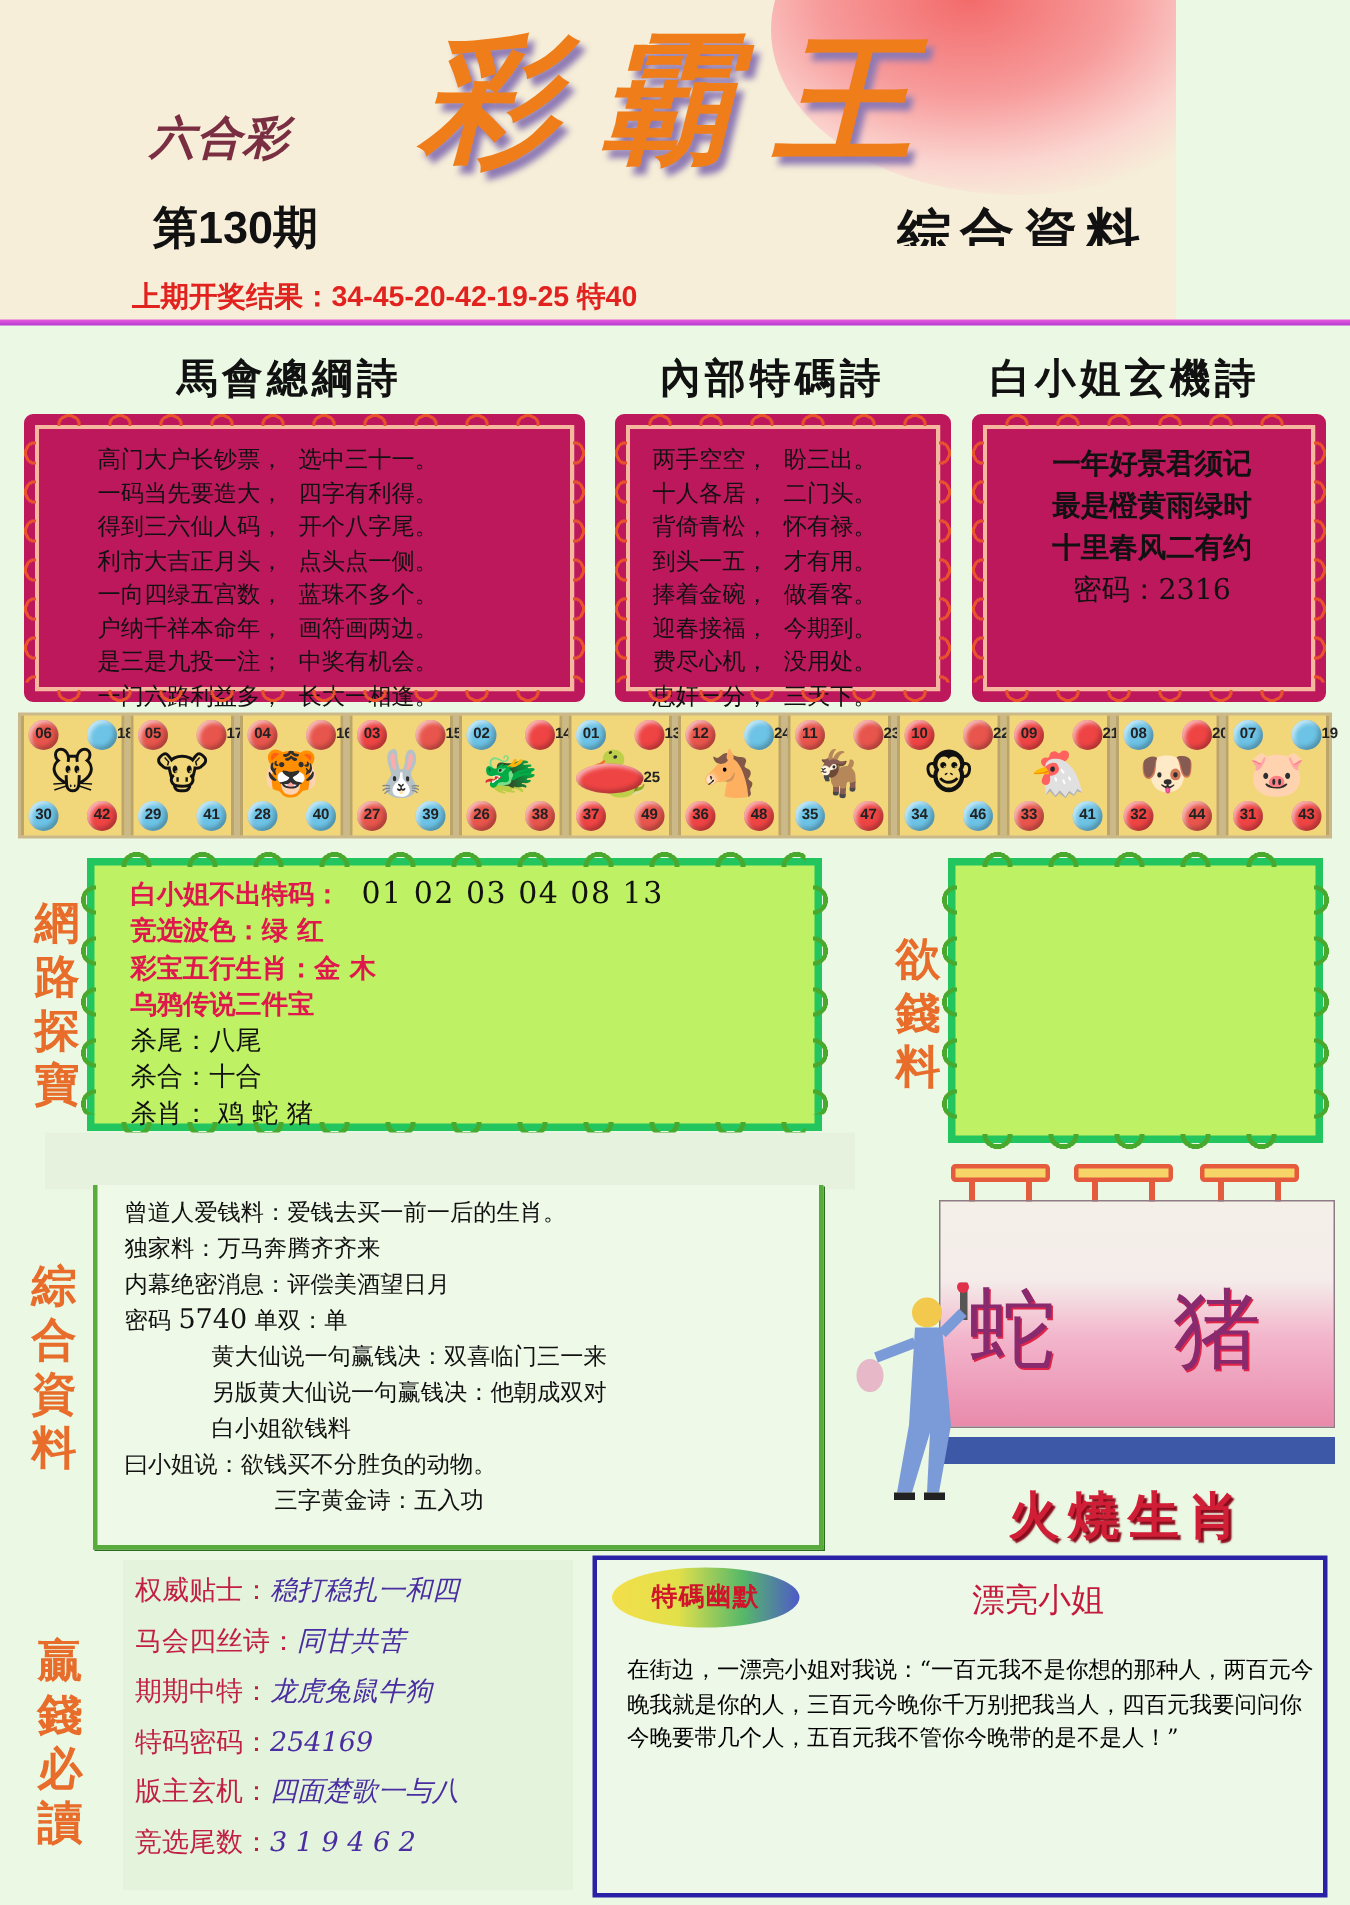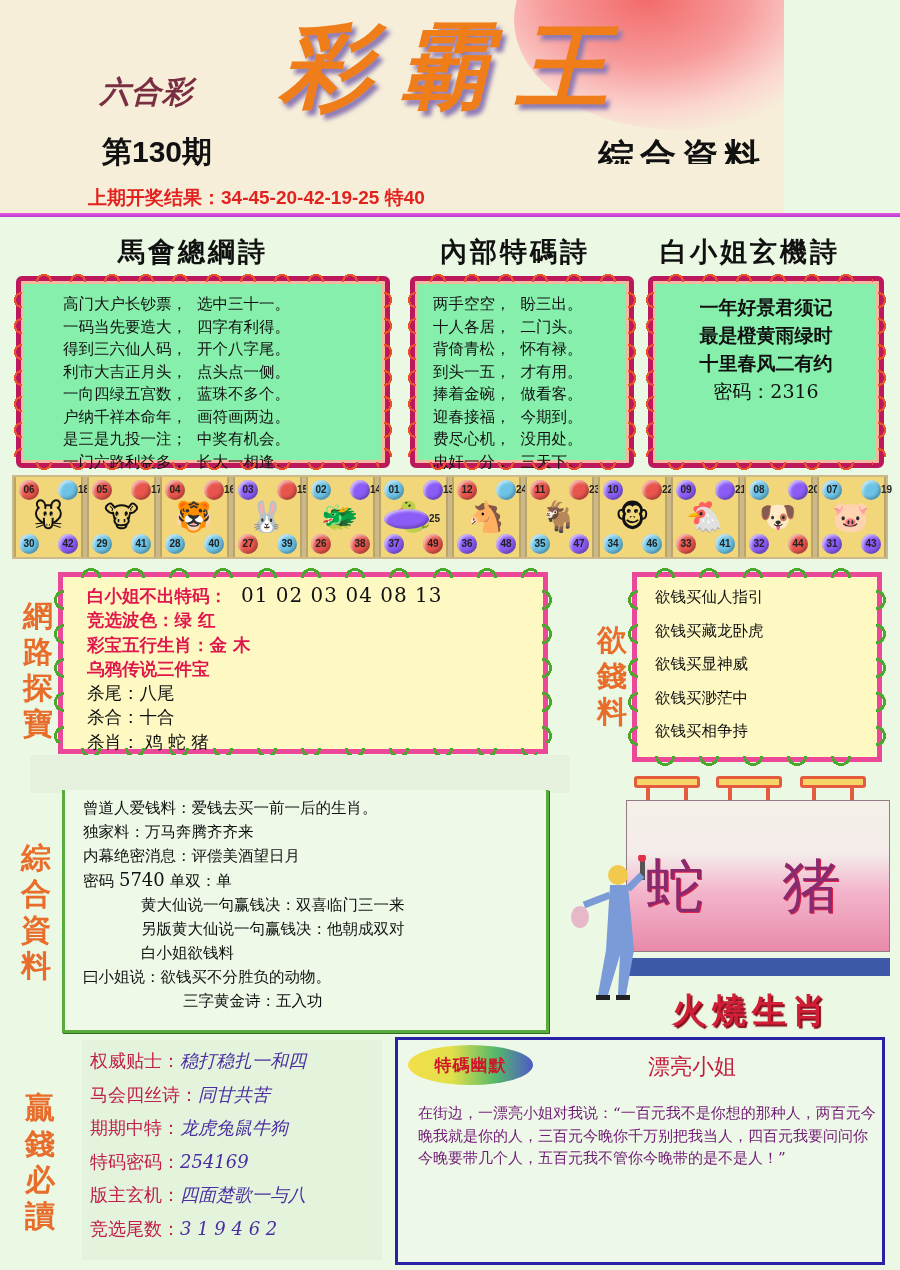--- a/index.html
+++ b/index.html
@@ -52,41 +52,41 @@
   }
 
   
   .poem-title {
     font-family: "DejaVu Serif", serif; font-weight: bold; font-size: 27px;
     color: #111; letter-spacing: 3px;
   }
 
   
   .frame-orange {
-    border: 5px solid #be185d;
+    border: 7px solid #be185d;
     border-radius: 6px;
-    background: #86efac;
+    background: #be185d;
     box-shadow: inset 0 0 0 3px #f6b79f;
   }
   .frame-orange::before, .frame-orange::after { content: ""; position: absolute; left: 6px; right: 6px; height: 10px; }
   .frame-orange::before {
     top: -9px;
     background: radial-gradient(circle at 50% 100%, transparent 6px, #e8532c 6px, #e8532c 8px, transparent 8px) 0 0/34px 10px repeat-x;
   }
   .frame-orange::after {
     bottom: -9px;
     background: radial-gradient(circle at 50% 0%, transparent 6px, #e8532c 6px, #e8532c 8px, transparent 8px) 0 0/34px 10px repeat-x;
   }
   .wave-side-o { position: absolute; top: 6px; bottom: 6px; width: 10px; }
   .wave-side-o.l { left: -9px; background: radial-gradient(circle at 100% 50%, transparent 6px, #e8532c 6px, #e8532c 8px, transparent 8px) 0 0/10px 26px repeat-y; }
   .wave-side-o.r { right: -9px; background: radial-gradient(circle at 0% 50%, transparent 6px, #e8532c 6px, #e8532c 8px, transparent 8px) 0 0/10px 26px repeat-y; }
 
   .frame-green {
-    border: 5px solid #ec4899;
-    background: #fef9c3;
+    border: 5px solid #22c55e;
+    background: #bef264;
   }
   .frame-green::before, .frame-green::after { content: ""; position: absolute; left: 6px; right: 6px; height: 10px; }
   .frame-green::before {
     top: -9px;
     background: radial-gradient(circle at 50% 100%, transparent 7px, #4aa82c 7px, #4aa82c 10px, transparent 10px) 0 0/44px 10px repeat-x;
   }
   .frame-green::after {
     bottom: -9px;
     background: radial-gradient(circle at 50% 0%, transparent 7px, #4aa82c 7px, #4aa82c 10px, transparent 10px) 0 0/44px 10px repeat-x;
   }
@@ -113,21 +113,21 @@
     border-left: 2px solid #bba56a; border-right: 2px solid #bba56a;
   }
   .ball {
     position: absolute; width: 20px; height: 20px; border-radius: 50%;
     font-size: 10px; font-weight: bold; color: #222; text-align: center; line-height: 20px;
     font-family: "Liberation Sans", sans-serif;
     box-shadow: inset -2px -2px 3px rgba(0,0,0,0.25), inset 2px 2px 3px rgba(255,255,255,0.6);
   }
   .ball.red { background: #e8554c; }
   .ball.blue { background: #6cc3e6; }
-  .ball.green { background: #8b5cf6; }
+  .ball.green { background: #ef4444; }
   .ball.tl { left: 3px; top: 3px; }
   .ball.tr { right: 3px; top: 3px; padding-left: 20px; }
   .ball.bl { left: 3px; bottom: 3px; }
   .ball.br { right: 3px; bottom: 3px; }
   .ball.ml { left: 3px; top: 32px; padding-left: 45px; }
   .animal {
     position: absolute; left: 50%; top: 50%; transform: translate(-50%,-50%);
     font-size: 30px; line-height: 1;
   }
 
@@ -179,21 +179,21 @@
     left: 395px; top: 1037px; width: 490px; height: 228px;
     border: 3px solid #2a22a6; background: #eef8e8;
   }
   .joke-badge {
     left: 10px; top: 5px; width: 125px; height: 40px; border-radius: 50%;
     background: linear-gradient(90deg, #f3df4a 0%, #e2e04a 35%, #56b86a 70%, #4e5ac8 100%);
     color: #d0142a; font-weight: bold; font-size: 17px; text-align: center; line-height: 40px;
     font-family: "DejaVu Serif", serif; letter-spacing: 1px;
   }
   .joke-title { left: 250px; top: 12px; font-size: 22px; color: #c31a3c; font-family: "DejaVu Serif", serif; }
-  .joke-text { left: 20px; top: 62px; width: 460px; font-size: 15px; line-height: 22.5px; font-family: "DejaVu Serif", serif; color: #701a75; }
+  .joke-text { left: 20px; top: 62px; width: 460px; font-size: 15px; line-height: 22.5px; font-family: "DejaVu Serif", serif; color: #000000; }
 
   .painter { left: 570px; top: 855px; width: 80px; height: 150px; }
 </style>
 </head>
 <body>
 
 <div class="abs header">
   <div class="abs header-blob"></div>
   <div class="abs brand-small">六合彩</div>
   <div class="abs brand-big">彩霸王</div>
@@ -360,27 +360,20 @@
 </div>
 
 <div class="abs side-label" style="left:594px; top:622px;">
   <div>欲</div>
     <div>錢</div>
     <div>料</div>
 </div>
 <div class="abs frame-green" style="left:632px; top:572px; width:250px; height:190px;">
   <div class="wave-side-g l"></div>
     <div class="wave-side-g r"></div>
-  <div class="abs money-lines" style="left:18px; top:4px;">
-    <div>欲钱买仙人指引</div>
-    <div>欲钱买藏龙卧虎</div>
-    <div>欲钱买显神威</div>
-    <div>欲钱买渺茫中</div>
-    <div>欲钱买相争持</div>
-  </div>
 </div>
 
 <div class="abs" style="left:30px; top:755px; width:540px; height:38px; background:#e6f2de;"></div>
 
 <div class="abs side-label" style="left:18px; top:840px;">
   <div>綜</div>
     <div>合</div>
     <div>資</div>
     <div>料</div>
 </div>

